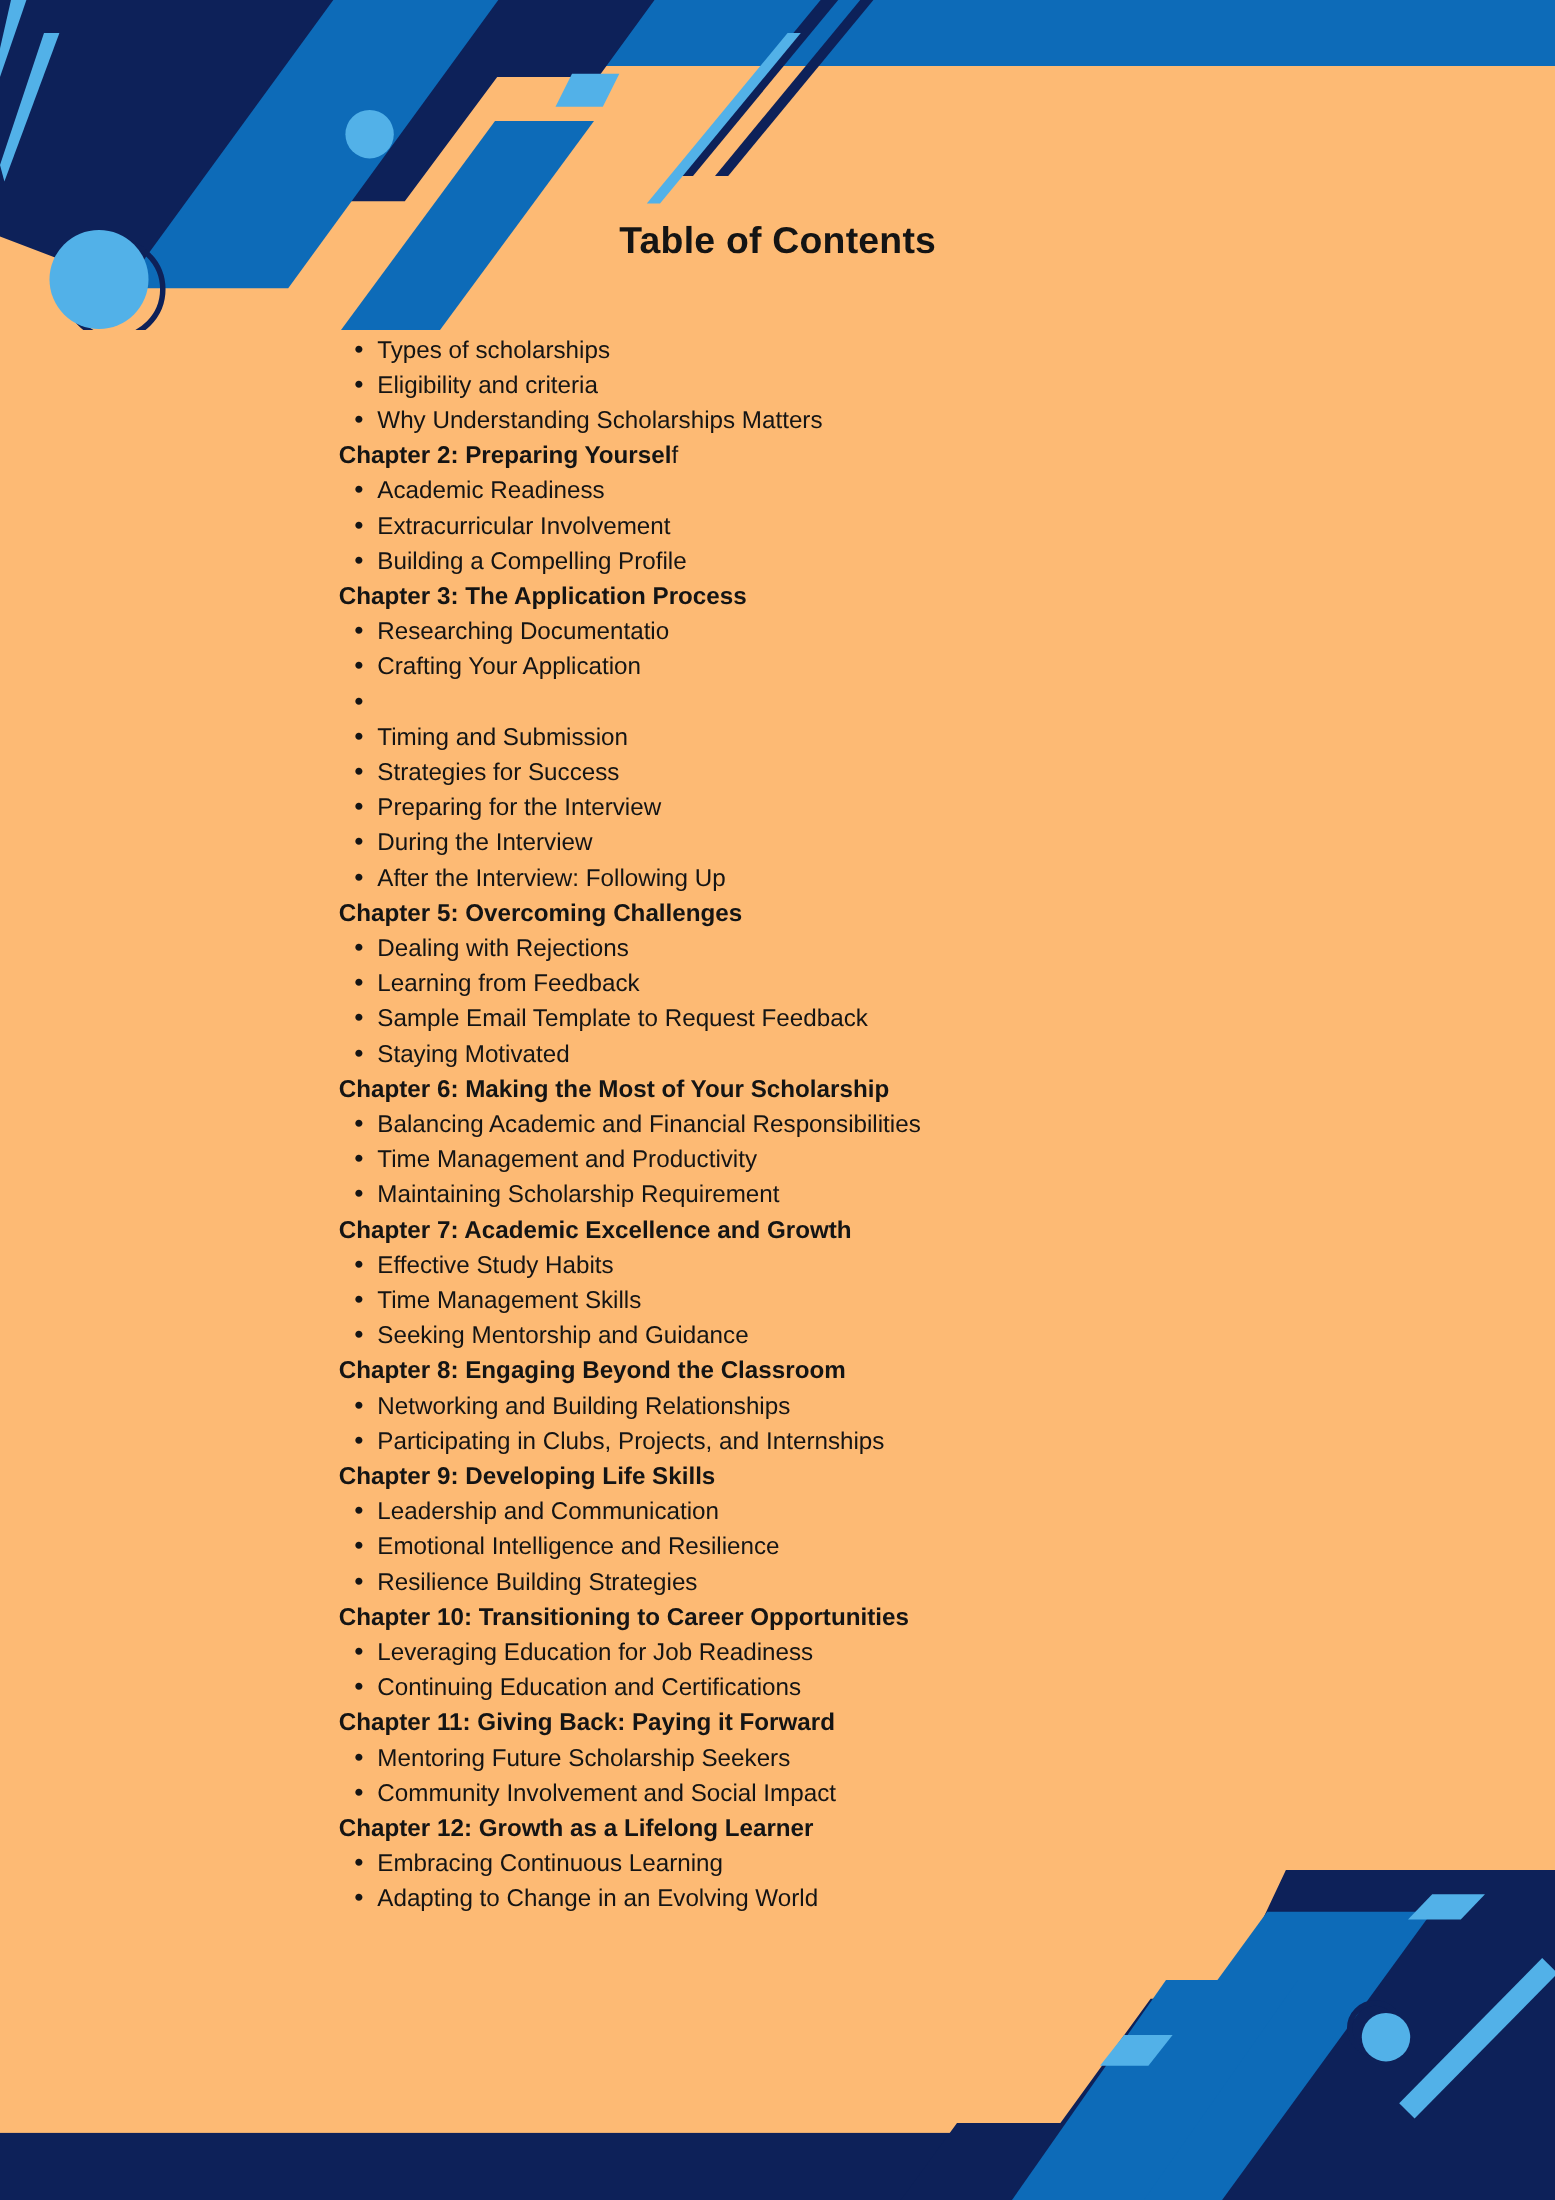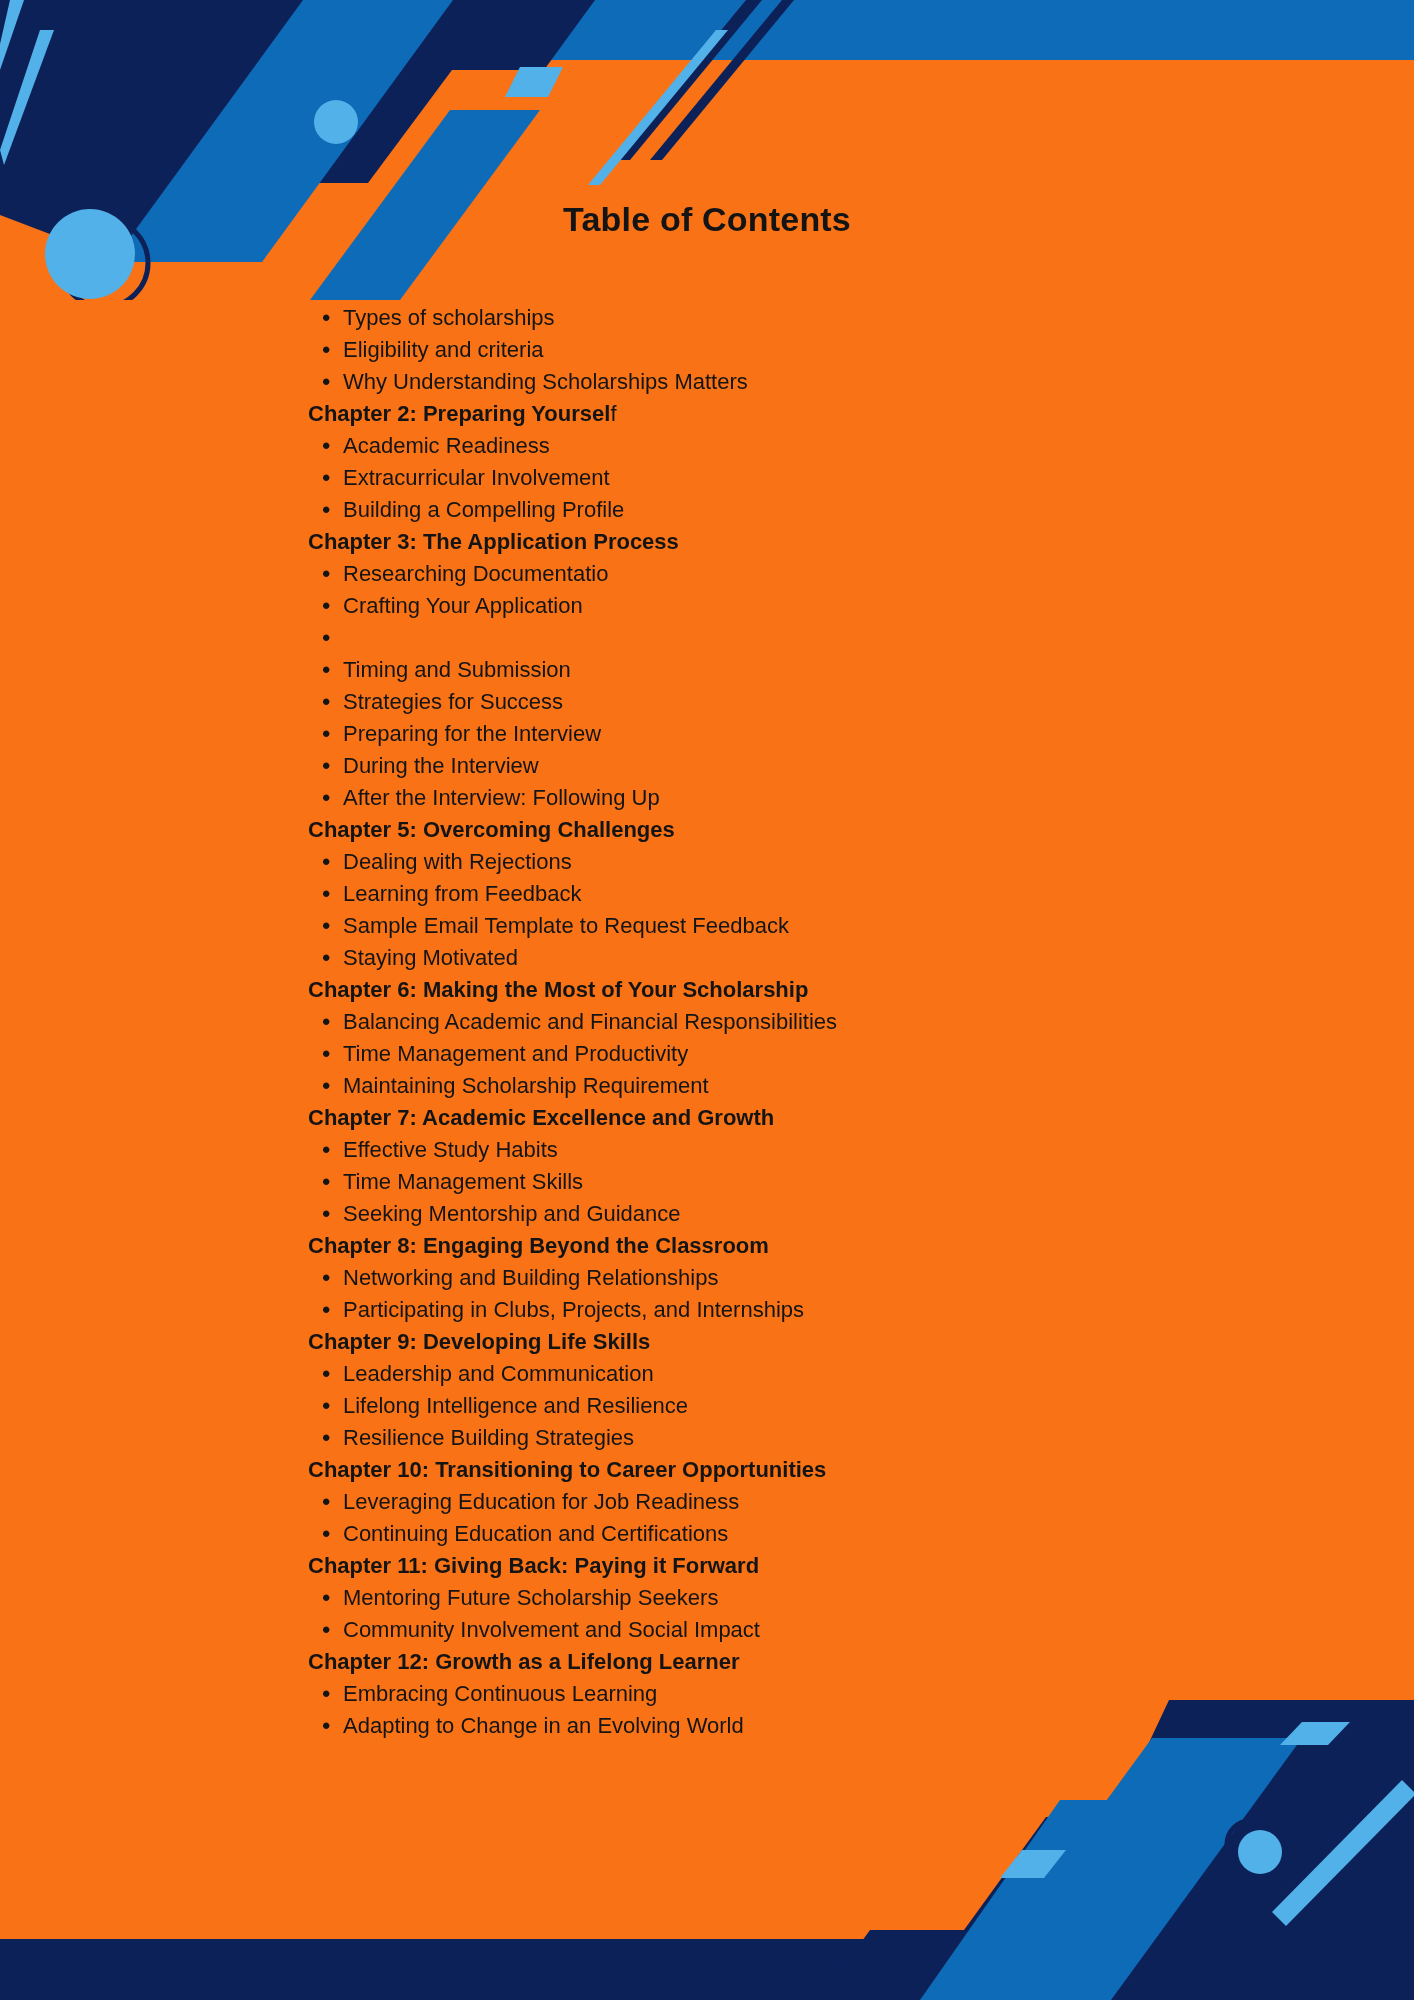--- a/index.html
+++ b/index.html
@@ -1,19 +1,19 @@
 <!DOCTYPE html>
 <html style="--navy: #0d2159; --blue: #0d6bb8; --light: #52b1e8; --text: #141414;"><head>
 <meta charset="utf-8">
 <style>
   html,body{margin:0;padding:0;background:#ffffff;}
   #page{
     position:relative;
     width:1414px;height:2000px;
-    background:#f97316;
+    background:#fdba74;
     overflow:hidden;
     font-family:"Liberation Sans", sans-serif;
     color:var(--text,#141414);
   }
   .decor{position:absolute;left:0;z-index:0;display:block;}
   #header-decor{top:0;}
   #footer-decor{bottom:0;}
   .f-navy{fill:var(--navy,#0d2159);}
   .f-blue{fill:var(--blue,#0d6bb8);}
   .f-light{fill:var(--light,#52b1e8);}
@@ -119,21 +119,21 @@
       <div class="toc-item"><span class="bullet">•</span><span>Maintaining Scholarship Requirement</span></div>
       <div class="toc-heading"><span>Chapter 7: Academic Excellence and Growth</span><span class="suffix"></span></div>
       <div class="toc-item"><span class="bullet">•</span><span>Effective Study Habits</span></div>
       <div class="toc-item"><span class="bullet">•</span><span>Time Management Skills</span></div>
       <div class="toc-item"><span class="bullet">•</span><span>Seeking Mentorship and Guidance</span></div>
       <div class="toc-heading"><span>Chapter 8: Engaging Beyond the Classroom</span><span class="suffix"></span></div>
       <div class="toc-item"><span class="bullet">•</span><span>Networking and Building Relationships</span></div>
       <div class="toc-item"><span class="bullet">•</span><span>Participating in Clubs, Projects, and Internships</span></div>
       <div class="toc-heading"><span>Chapter 9: Developing Life Skills</span><span class="suffix"></span></div>
       <div class="toc-item"><span class="bullet">•</span><span>Leadership and Communication</span></div>
-      <div class="toc-item"><span class="bullet">•</span><span>Lifelong Intelligence and Resilience</span></div>
+      <div class="toc-item"><span class="bullet">•</span><span>Emotional Intelligence and Resilience</span></div>
       <div class="toc-item"><span class="bullet">•</span><span>Resilience Building Strategies</span></div>
       <div class="toc-heading"><span>Chapter 10: Transitioning to Career Opportunities</span><span class="suffix"></span></div>
       <div class="toc-item"><span class="bullet">•</span><span>Leveraging Education for Job Readiness</span></div>
       <div class="toc-item"><span class="bullet">•</span><span>Continuing Education and Certifications</span></div>
       <div class="toc-heading"><span>Chapter 11: Giving Back: Paying it Forward</span><span class="suffix"></span></div>
       <div class="toc-item"><span class="bullet">•</span><span>Mentoring Future Scholarship Seekers</span></div>
       <div class="toc-item"><span class="bullet">•</span><span>Community Involvement and Social Impact</span></div>
       <div class="toc-heading"><span>Chapter 12: Growth as a Lifelong Learner</span><span class="suffix"></span></div>
       <div class="toc-item"><span class="bullet">•</span><span>Embracing Continuous Learning</span></div>
       <div class="toc-item"><span class="bullet">•</span><span>Adapting to Change in an Evolving World</span></div>

